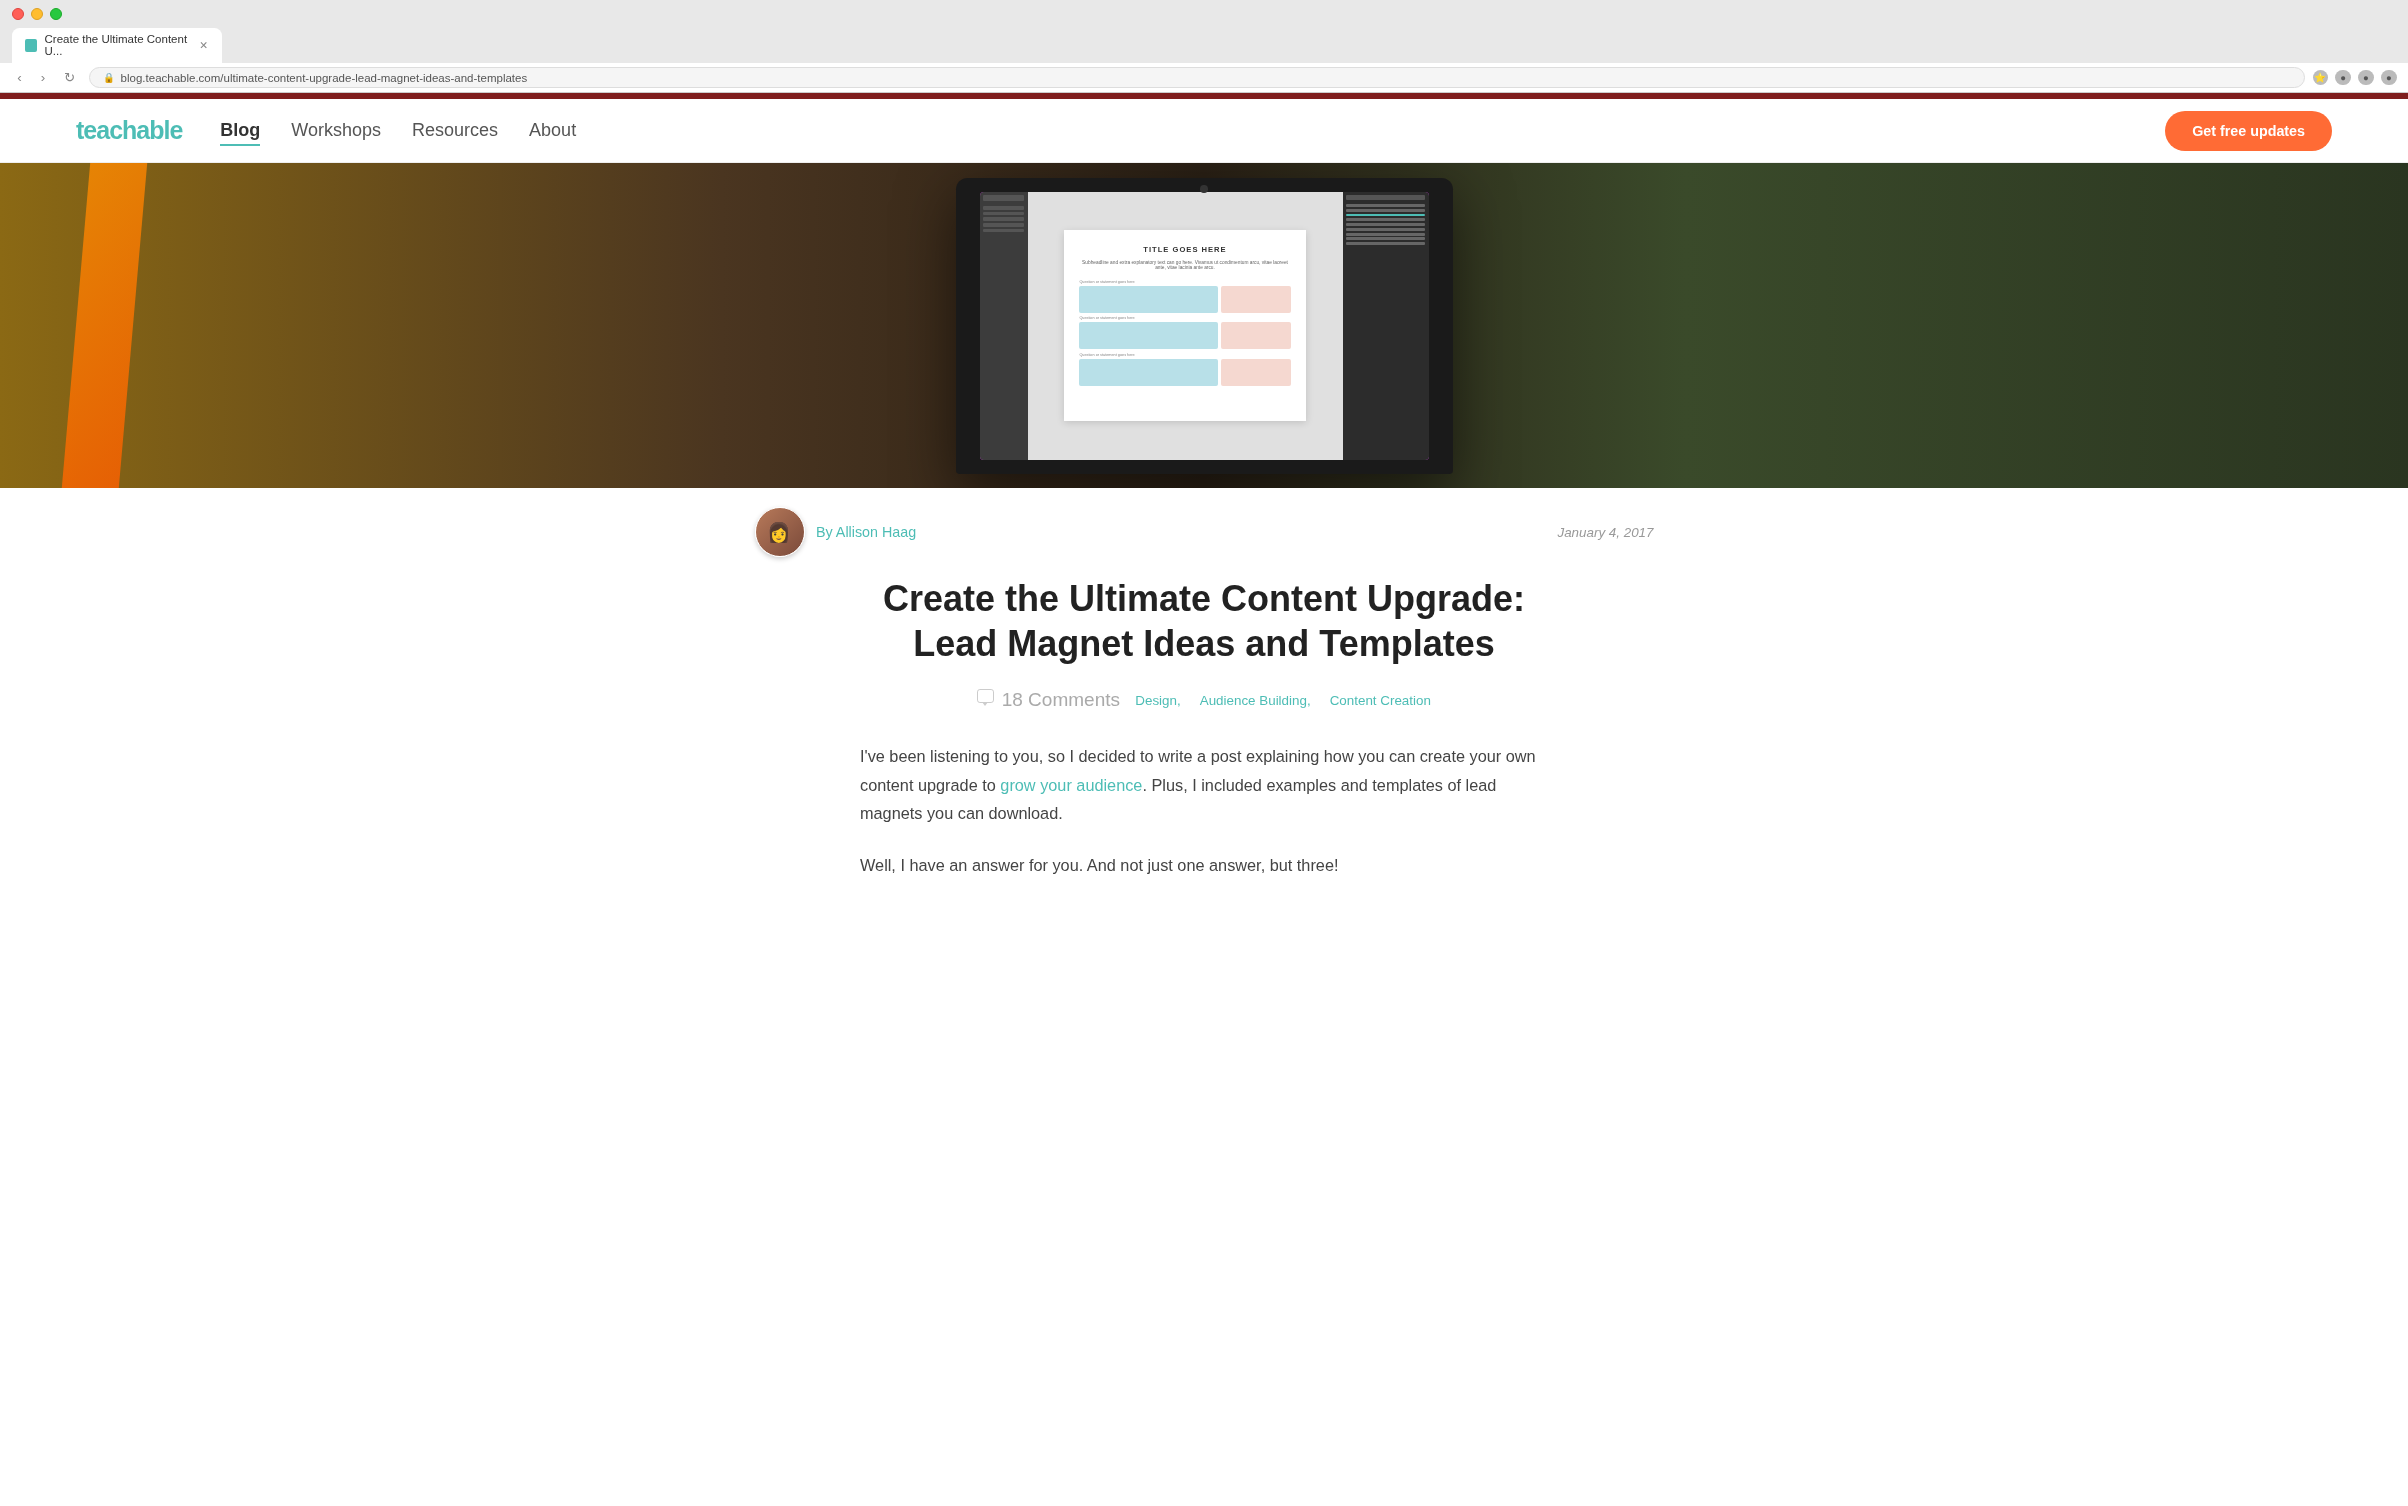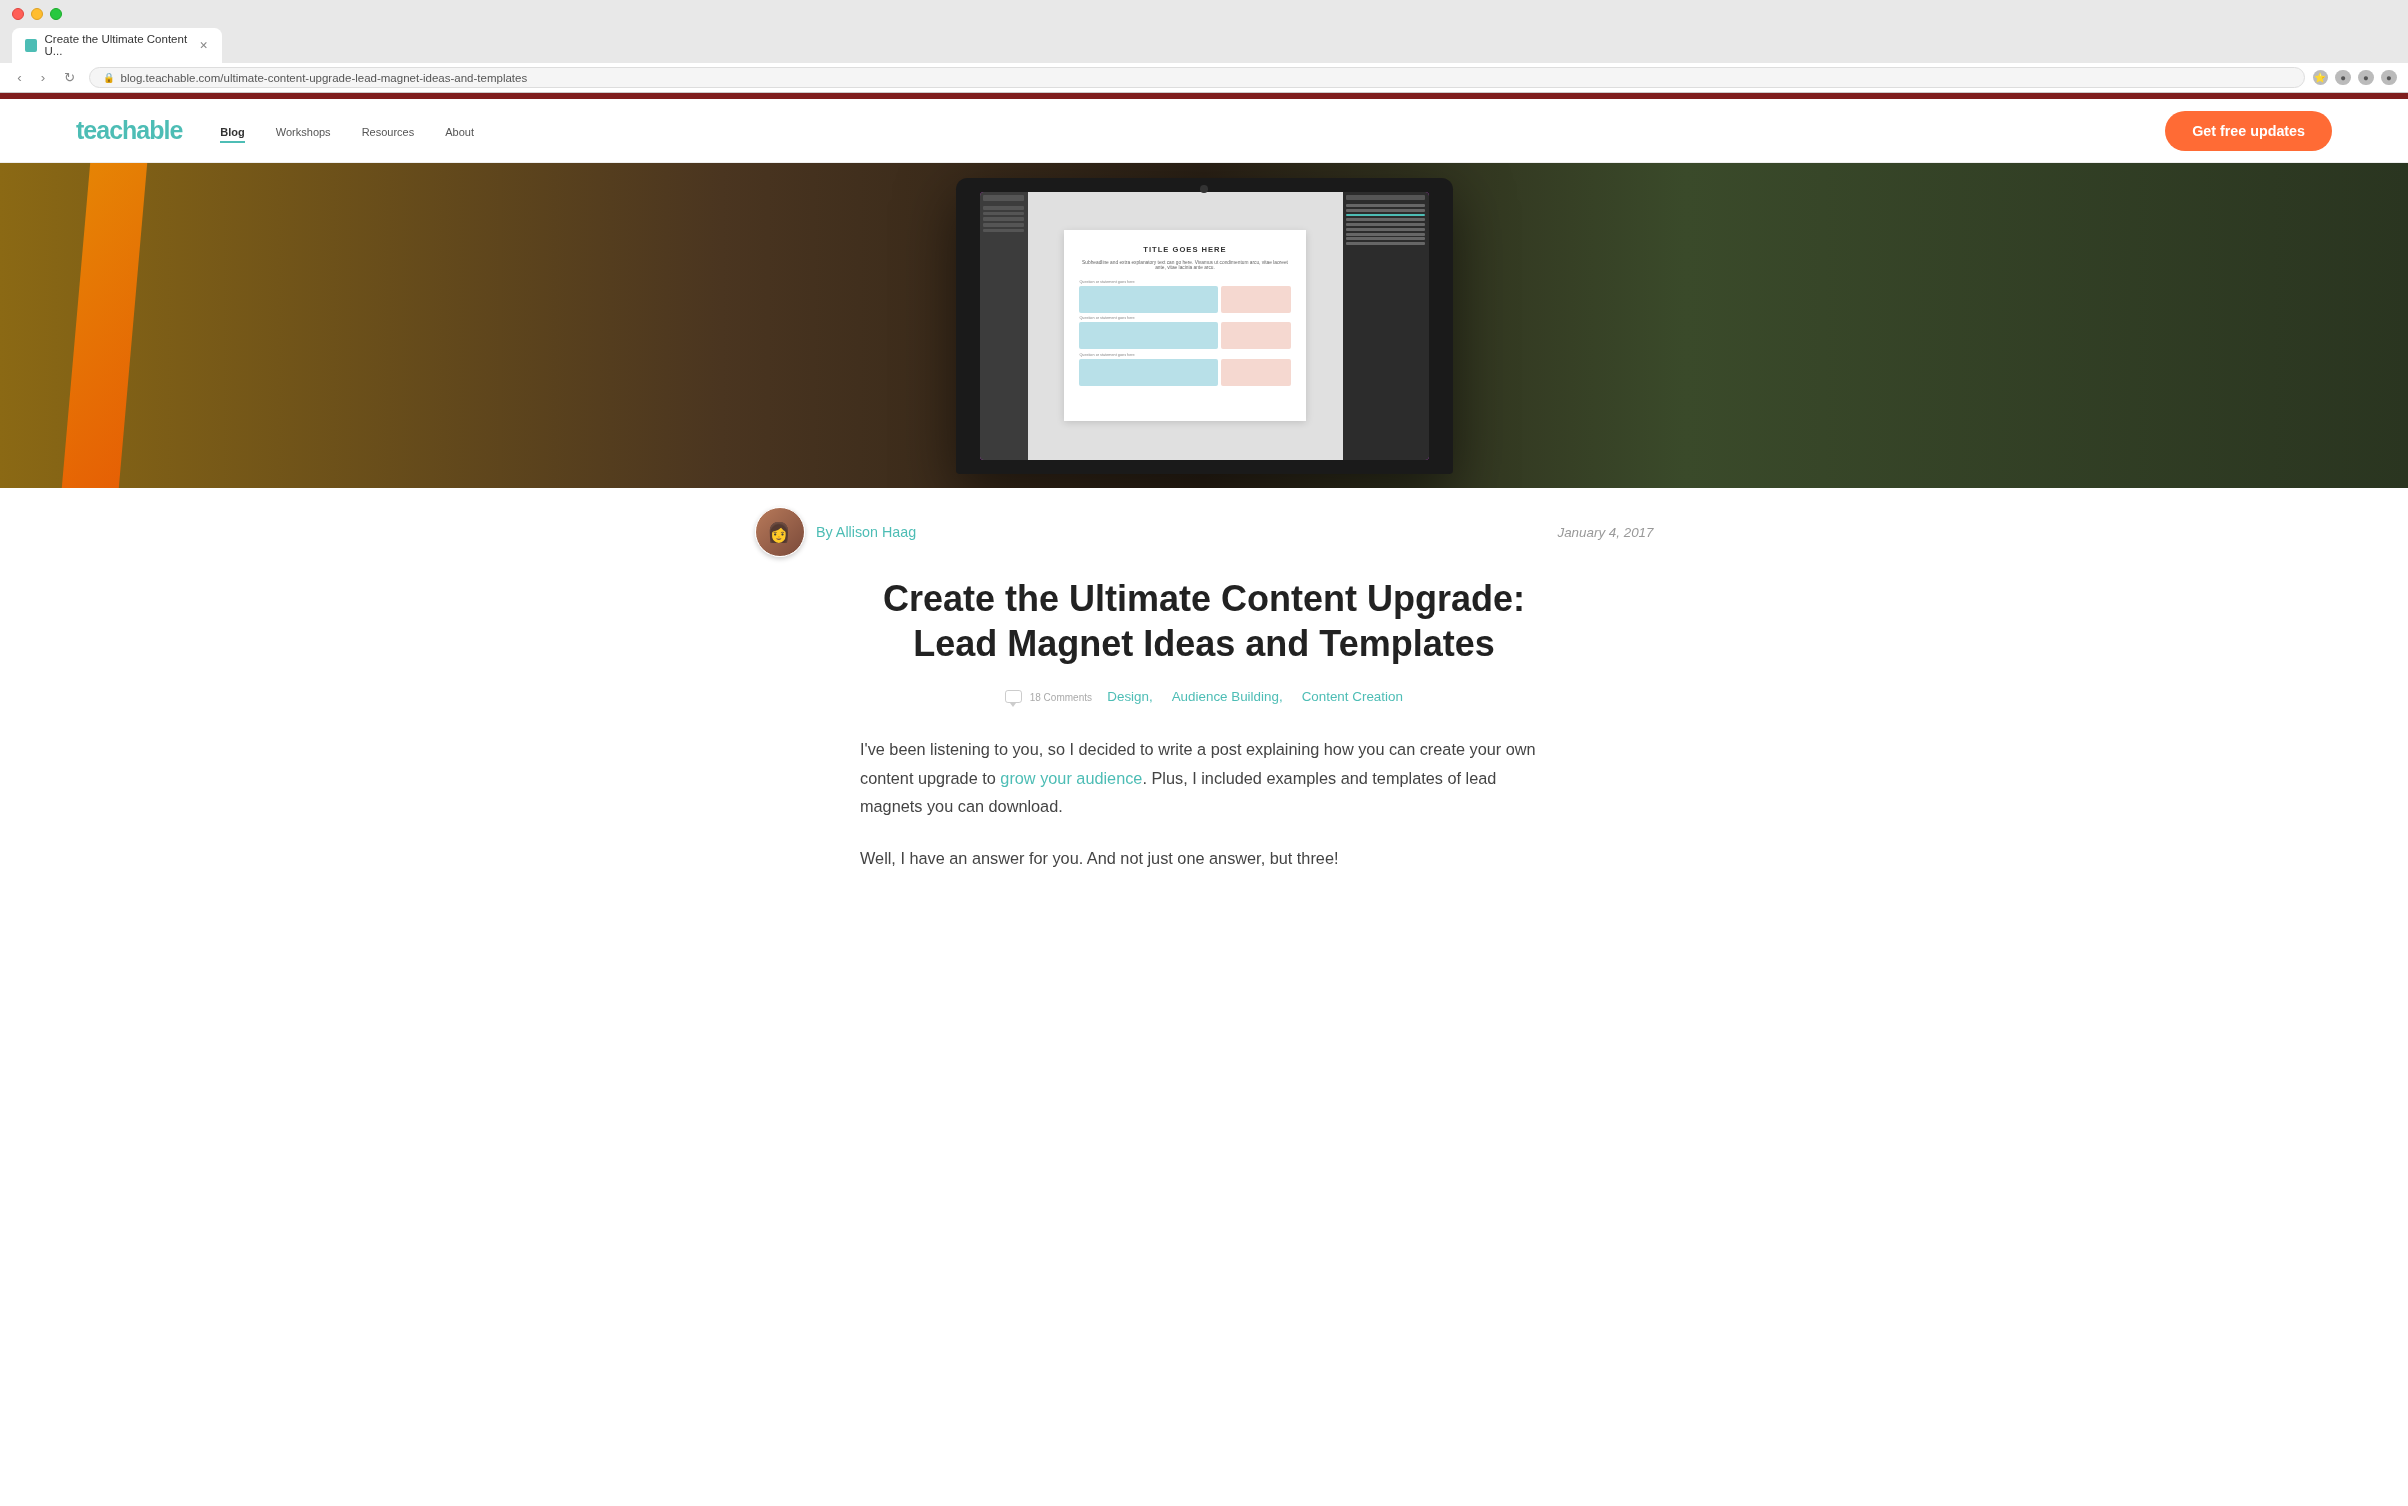--- a/index.html
+++ b/index.html
@@ -109,21 +109,21 @@
     }
     .nav-links {
       display: flex;
       align-items: center;
       gap: 31px;
       list-style: none;
     }
     .nav-links li a {
       text-decoration: none;
       color: #555;
-      font-size: 11px;
+      font-size: 18px;
     }
     .nav-links li.active a {
       color: #333;
       font-weight: 600;
       border-bottom: 2.9px solid #4DBDB5;
       padding-bottom: 3.8px;
     }
     .btn-free-updates {
       background: #ff6b35;
       color: #fff;
@@ -276,24 +276,24 @@
     }
     .article-comments-tags {
       display: flex;
       align-items: center;
       justify-content: center;
       gap: 15.3px;
       margin-bottom: 31px;
     }
     .comments-block {
       display: flex;
-      align-items: flex-end;
+      align-items: flex-start;
       gap: 7.6px;
       color: #aaa;
-      font-size: 10px;
+      font-size: 19px;
     }
     .comment-icon {
       width: 17px; height: 13.4px;
       border: 1.9px solid #ccc;
       border-radius: 2.9px;
       position: relative;
       display: inline-block;
     }
     .comment-icon::after {
       content: '';

